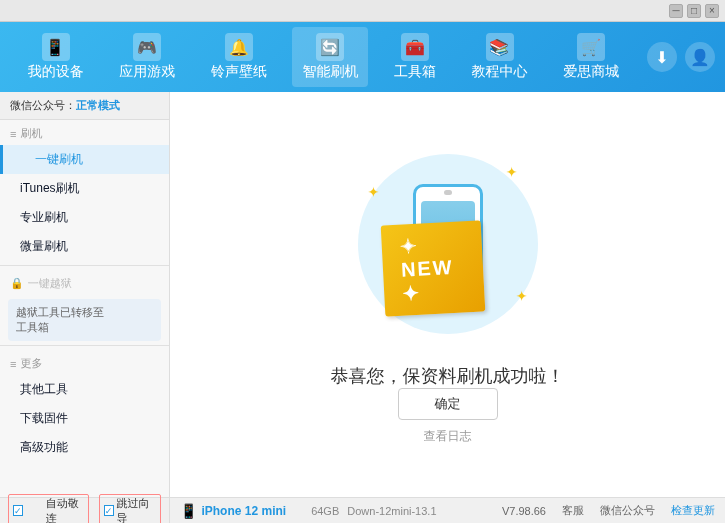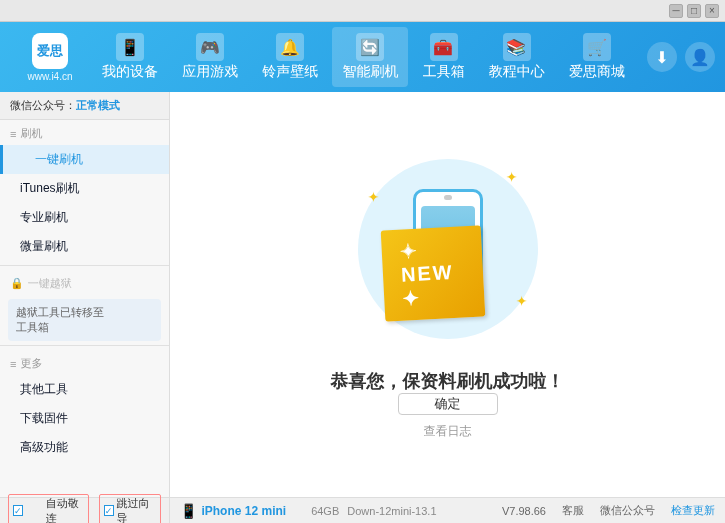--- a/index.html
+++ b/index.html
@@ -191,24 +191,24 @@
       color: #f5c518;
       font-size: 14px;
     }
     .sparkle1 { top: 20px; right: 30px; }
     .sparkle2 { top: 40px; left: 20px; }
     .sparkle3 { bottom: 40px; right: 20px; }
 
     .success-text {
       font-size: 18px;
       color: #333;
-      font-weight: bold;
+      font-weight: normal;
     }
     .btn-confirm {
-      width: 100px; height: 22px;
+      width: 100px; height: 32px;
       background: white;
       border: 1px solid #ccc;
       border-radius: 4px;
       font-size: 13px;
       color: #333;
       cursor: pointer;
       margin-bottom: 8px;
     }
     .link-history {
       font-size: 12px;
@@ -219,26 +219,20 @@
 </head>
 <body>
 
 <div class="titlebar">
   <div class="titlebar-btn">─</div>
   <div class="titlebar-btn">□</div>
   <div class="titlebar-btn">×</div>
 </div>
 
 <div class="header">
-  <div class="logo">
-    <div class="logo-icon">
-      <span style="color:#2196e0; font-size:13px; font-weight:bold;">爱思</span>
-    </div>
-    <span class="logo-text">www.i4.cn</span>
-  </div>
 
   <div class="nav-items">
     <div class="nav-item">
       <div class="nav-icon">📱</div>
       <span class="nav-label">我的设备</span>
     </div>
     <div class="nav-item">
       <div class="nav-icon">🎮</div>
       <span class="nav-label">应用游戏</span>
     </div>

